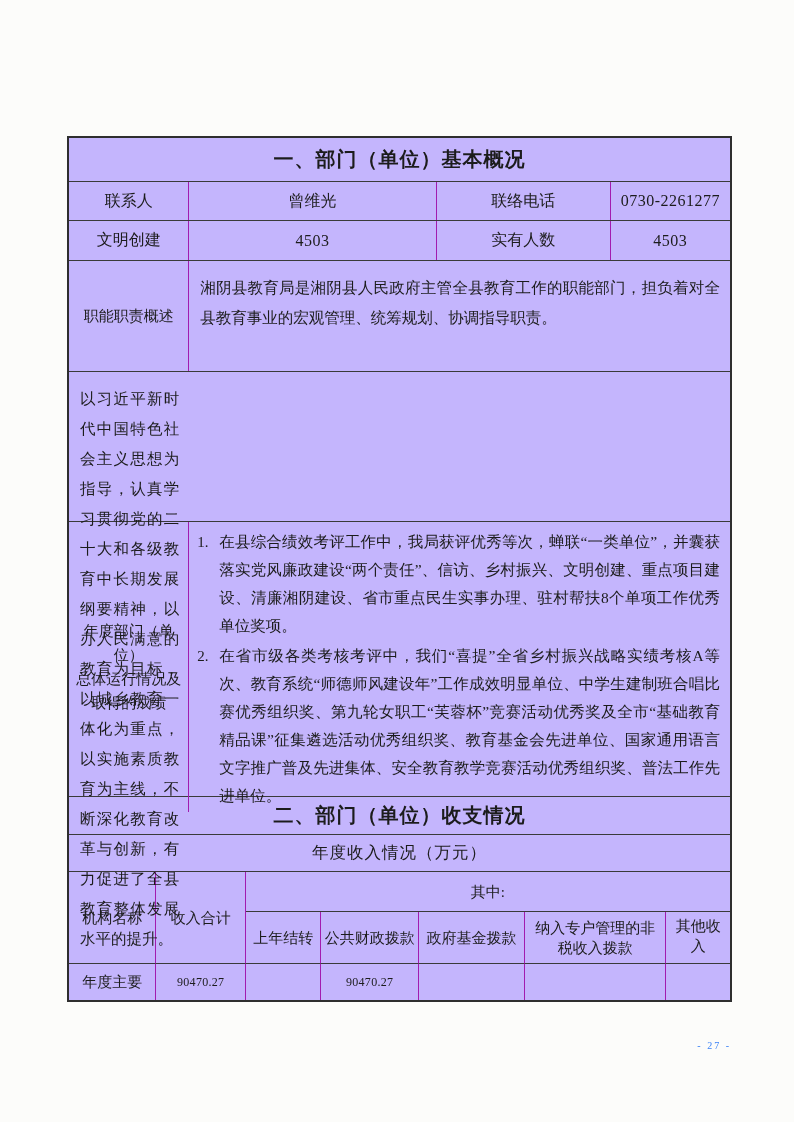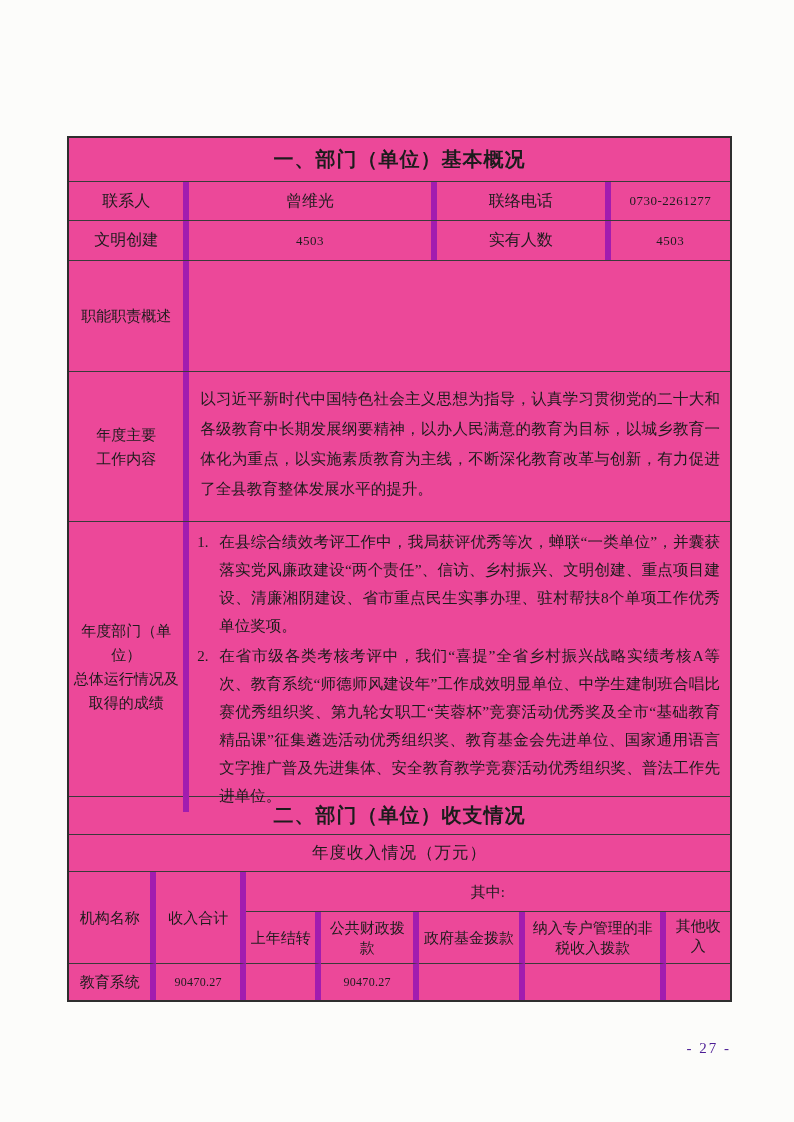--- a/index.html
+++ b/index.html
@@ -12,25 +12,25 @@
     font-family: "Liberation Serif", "DejaVu Serif", serif;
     color: #1c1c1c;
     overflow: hidden;
   }
   .doc-table {
     position: absolute;
     left: 67px;
     top: 136px;
     width: 665px;
     border: 2px solid #2e2e2e;
-    background: #ec4899;
+    background: #c4b5fd;
   }
   .row { position: relative; width: 100%; }
   .bb { border-bottom: 1px solid #3a3a3a; }
-  .br { border-right: 6px solid #a21caf; }
+  .br { border-right: 1px solid #a21caf; }
 
   
   .title-row {
     display: flex; align-items: center; justify-content: center;
     font-family: "Liberation Sans", "DejaVu Sans", sans-serif;
     font-weight: bold; font-size: 20px; letter-spacing: 1px;
   }
   .h44 { height: 44px; }
   .h39 { height: 39px; }
   .h40 { height: 40px; }
@@ -40,21 +40,21 @@
   .h38 { height: 38px; }
   .h37 { height: 37px; }
 
   
   .grid4 { display: grid; grid-template-columns: 121fr 249fr 175fr 120fr; }
   .grid2 { display: grid; grid-template-columns: 121fr 544fr; }
   .cell {
     display: flex; align-items: center; justify-content: center;
     text-align: center; font-size: 16px;
   }
-  .cell.num { font-size: 13px; letter-spacing: 0.5px; }
+  .cell.num { font-size: 16px; letter-spacing: 0.5px; }
 
   
   .label-cell {
     display: flex; flex-direction: column;
     align-items: center; justify-content: center;
     font-size: 15px; line-height: 24px; text-align: center;
     padding: 2px;
   }
   
   .para-cell {
@@ -100,21 +100,21 @@
   .ig-sub1 { grid-column: 4; grid-row: 2; }
   .ig-sub2 { grid-column: 5; grid-row: 2; }
   .ig-sub3 { grid-column: 6; grid-row: 2; }
   .ig-sub4 { grid-column: 7; grid-row: 2; font-family: Liberation Mono, monospace; }
   .ig-d { grid-row: 3; }
   .ig-num { font-size: 12px; letter-spacing: 0.3px; }
 
   .page-number {
     position: absolute;
     top: 1040px; right: 63px;
-    font-size: 15px; letter-spacing: 2px; color: #4c1d95;
+    font-size: 10px; letter-spacing: 2px; color: #3b82f6;
   }
 </style>
 </head>
 <body>
 
 <div class="page">
 
   <div class="doc-table">
 
     <div class="row title-row h44 bb">
@@ -130,27 +130,24 @@
 
     <div class="row grid4 h40 bb">
       <div class="cell br">文明创建</div>
       <div class="cell br num">4503</div>
       <div class="cell br">实有人数</div>
       <div class="cell num">4503</div>
     </div>
 
     <div class="row grid2 h111 bb">
       <div class="label-cell br">职能职责概述</div>
+      <div class="para-cell lh30">湘阴县教育局是湘阴县人民政府主管全县教育工作的职能部门，担负着对全县教育事业的宏观管理、统筹规划、协调指导职责。</div>
     </div>
 
     <div class="row grid2 h150 bb">
-      <div class="label-cell br">
-        <div>年度主要</div>
-        <div>工作内容</div>
-      </div>
       <div class="para-cell lh30">以习近平新时代中国特色社会主义思想为指导，认真学习贯彻党的二十大和各级教育中长期发展纲要精神，以办人民满意的教育为目标，以城乡教育一体化为重点，以实施素质教育为主线，不断深化教育改革与创新，有力促进了全县教育整体发展水平的提升。</div>
     </div>
 
     <div class="row grid2 h275 bb">
       <div class="label-cell br">
         <div>年度部门（单位）</div>
         <div>总体运行情况及</div>
         <div>取得的成绩</div>
       </div>
       <div class="ach-list">
@@ -177,21 +174,21 @@
       <div class="ig-cell ig-org br bb">机构名称</div>
       <div class="ig-cell ig-total br bb">收入合计</div>
       <div class="ig-cell ig-among bb">其中:</div>
 
       <div class="ig-cell ig-sub0 br bb">上年结转</div>
       <div class="ig-cell ig-sub1 br bb">公共财政拨款</div>
       <div class="ig-cell ig-sub2 br bb">政府基金拨款</div>
       <div class="ig-cell ig-sub3 br bb">纳入专户管理的非税收入拨款</div>
       <div class="ig-cell ig-sub4 bb">其他收入</div>
 
-      <div class="ig-cell ig-d br">教育系统</div>
+      <div class="ig-cell ig-d br">年度主要</div>
       <div class="ig-cell ig-d br ig-num">90470.27</div>
       <div class="ig-cell ig-d br"></div>
       <div class="ig-cell ig-d br ig-num">90470.27</div>
       <div class="ig-cell ig-d br"></div>
       <div class="ig-cell ig-d br"></div>
       <div class="ig-cell ig-d"></div>
     </div>
 
   </div>
 

